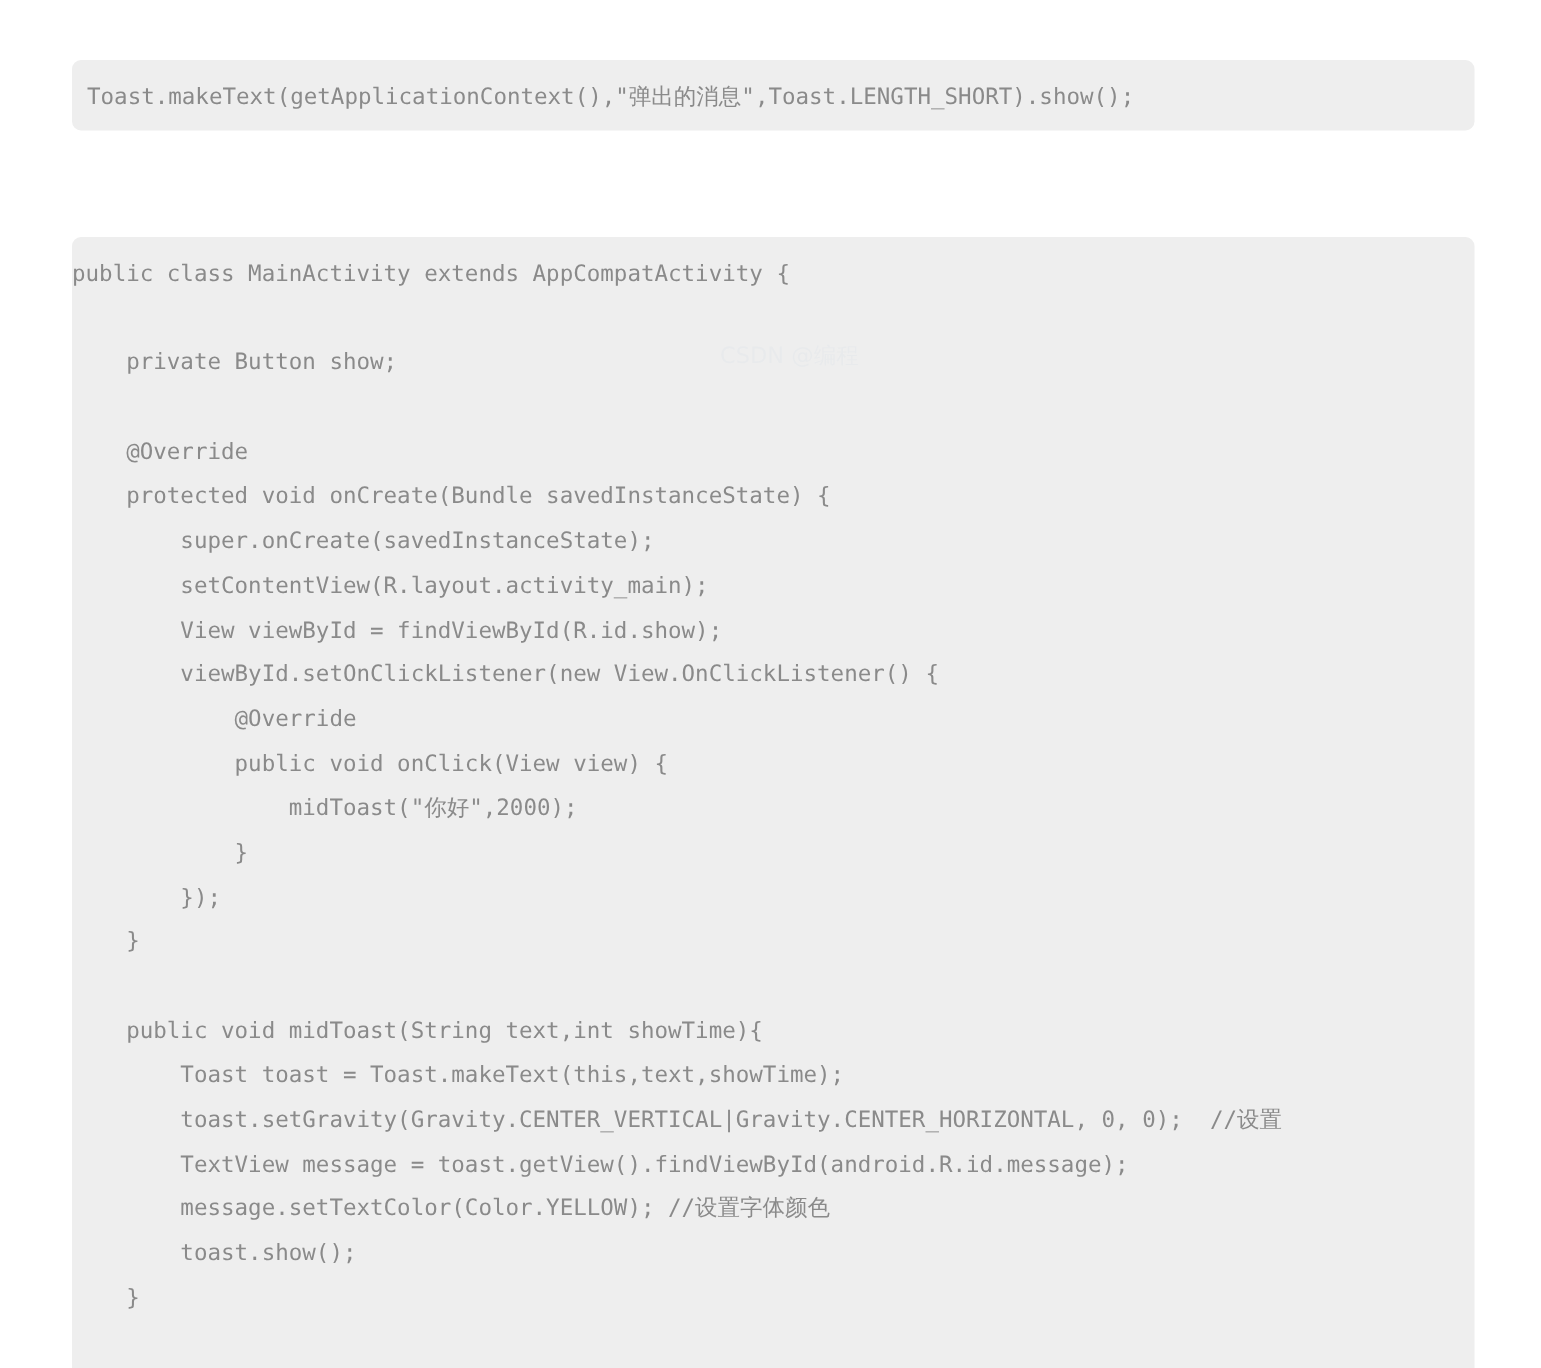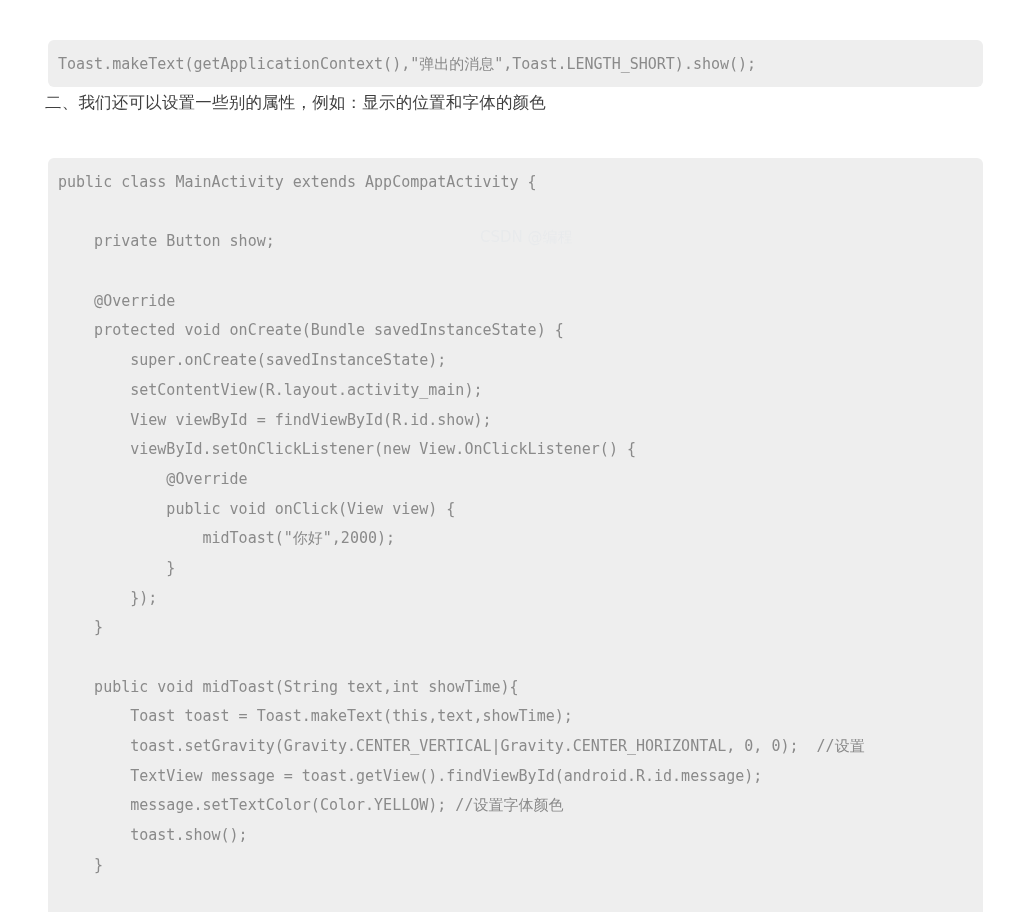--- a/index.html
+++ b/index.html
@@ -54,21 +54,20 @@
   #code-block-2 {
     top: 143px;
     height: 790px;
     padding: 10px 0 0 0;
     line-height: 29.7px;
   }
 
   #code-block-2 .code-line {
     height: 29.7px;
     line-height: 29.7px;
-    padding-left: 10px;
     white-space: pre;
     overflow: hidden;
   }
 
   .code-line {
     display: block;
   }
 
   
   #section-heading {
@@ -98,19 +97,18 @@
     user-select: none;
   }
 </style>
 </head>
 <body>
 
 <div class="page">
 
   <pre id="code-block-1" class="code-block"><span class="code-line">Toast.makeText(getApplicationContext(),"弹出的消息",Toast.LENGTH_SHORT).show();</span></pre>
 
-  <div id="section-heading">二、我们还可以设置一些别的属性，例如：显示的位置和字体的颜色</div>
 
   <pre id="code-block-2" class="code-block"><span class="code-line">public class MainActivity extends AppCompatActivity {</span><span class="code-line">&nbsp;</span><span class="code-line">    private Button show;</span><span class="code-line">&nbsp;</span><span class="code-line">    @Override</span><span class="code-line">    protected void onCreate(Bundle savedInstanceState) {</span><span class="code-line">        super.onCreate(savedInstanceState);</span><span class="code-line">        setContentView(R.layout.activity_main);</span><span class="code-line">        View viewById = findViewById(R.id.show);</span><span class="code-line">        viewById.setOnClickListener(new View.OnClickListener() {</span><span class="code-line">            @Override</span><span class="code-line">            public void onClick(View view) {</span><span class="code-line">                midToast("你好",2000);</span><span class="code-line">            }</span><span class="code-line">        });</span><span class="code-line">    }</span><span class="code-line">&nbsp;</span><span class="code-line">    public void midToast(String text,int showTime){</span><span class="code-line">        Toast toast = Toast.makeText(this,text,showTime);</span><span class="code-line">        toast.setGravity(Gravity.CENTER_VERTICAL|Gravity.CENTER_HORIZONTAL, 0, 0);  //设置</span><span class="code-line">        TextView message = toast.getView().findViewById(android.R.id.message);</span><span class="code-line">        message.setTextColor(Color.YELLOW); //设置字体颜色</span><span class="code-line">        toast.show();</span><span class="code-line">    }</span><span class="code-line">&nbsp;</span><span class="code-line">}</span></pre>
 
   <div id="watermark">CSDN @编程</div>
 
 </div>
 
 </body></html>

